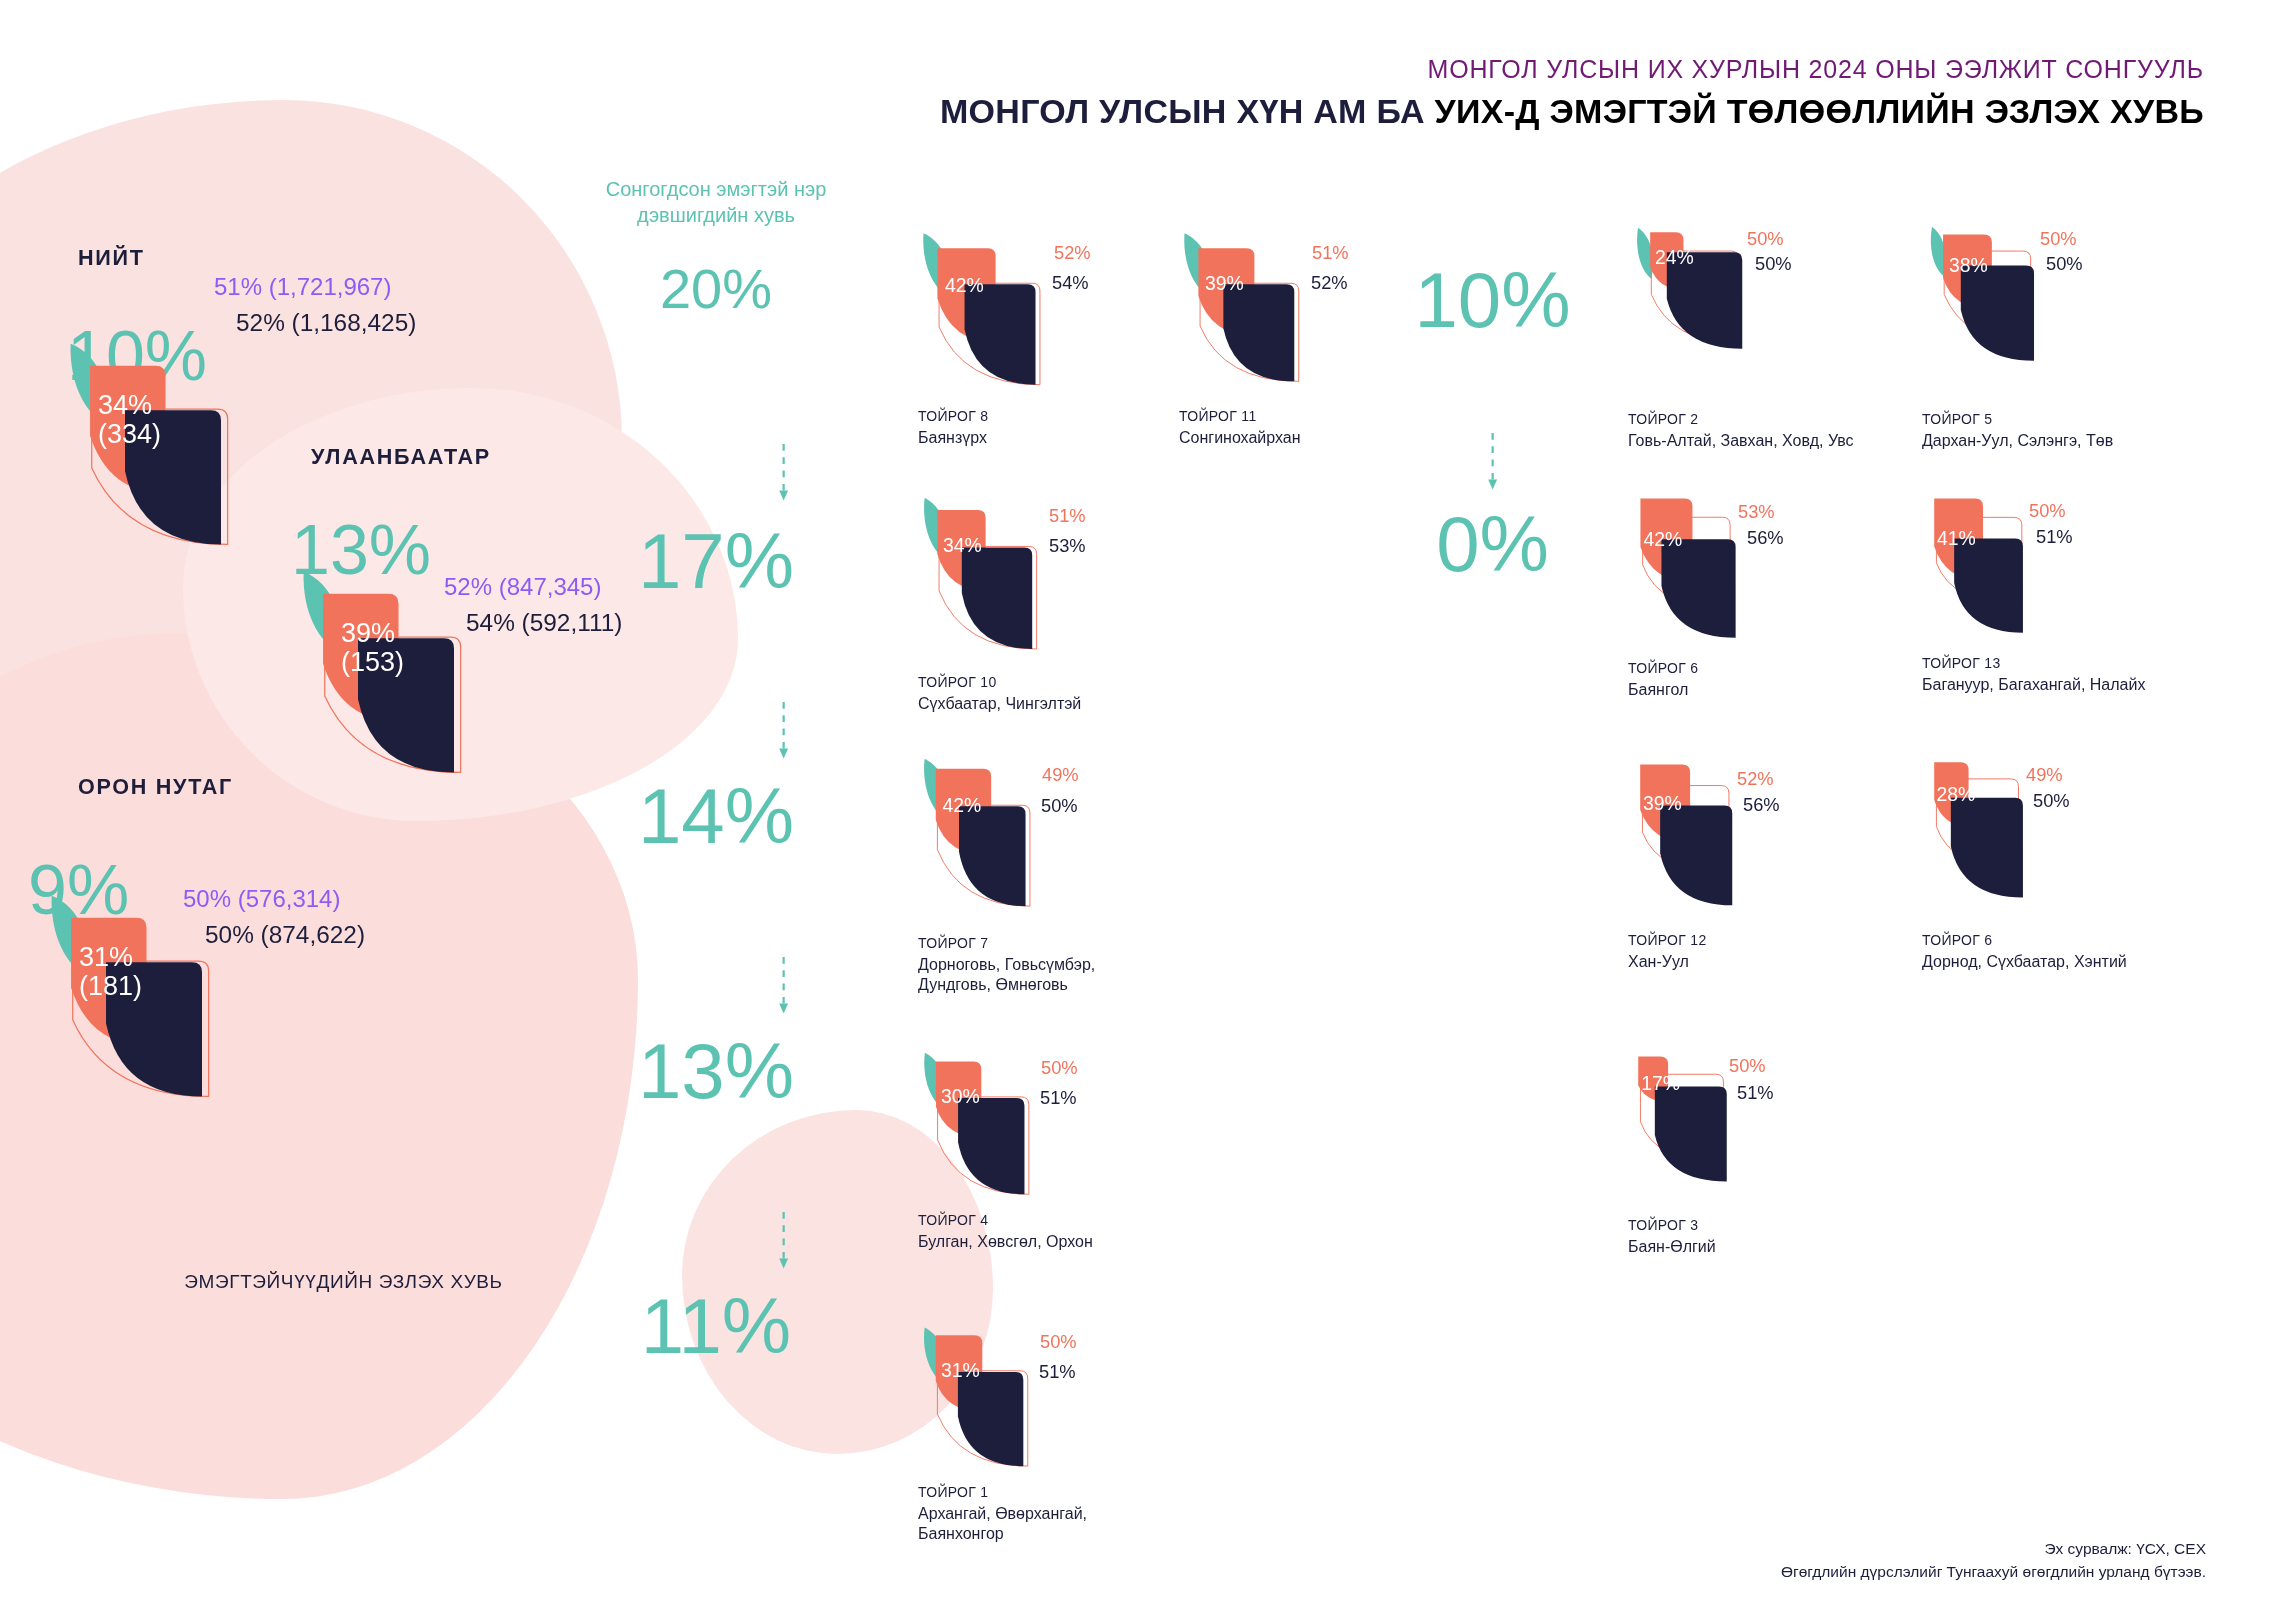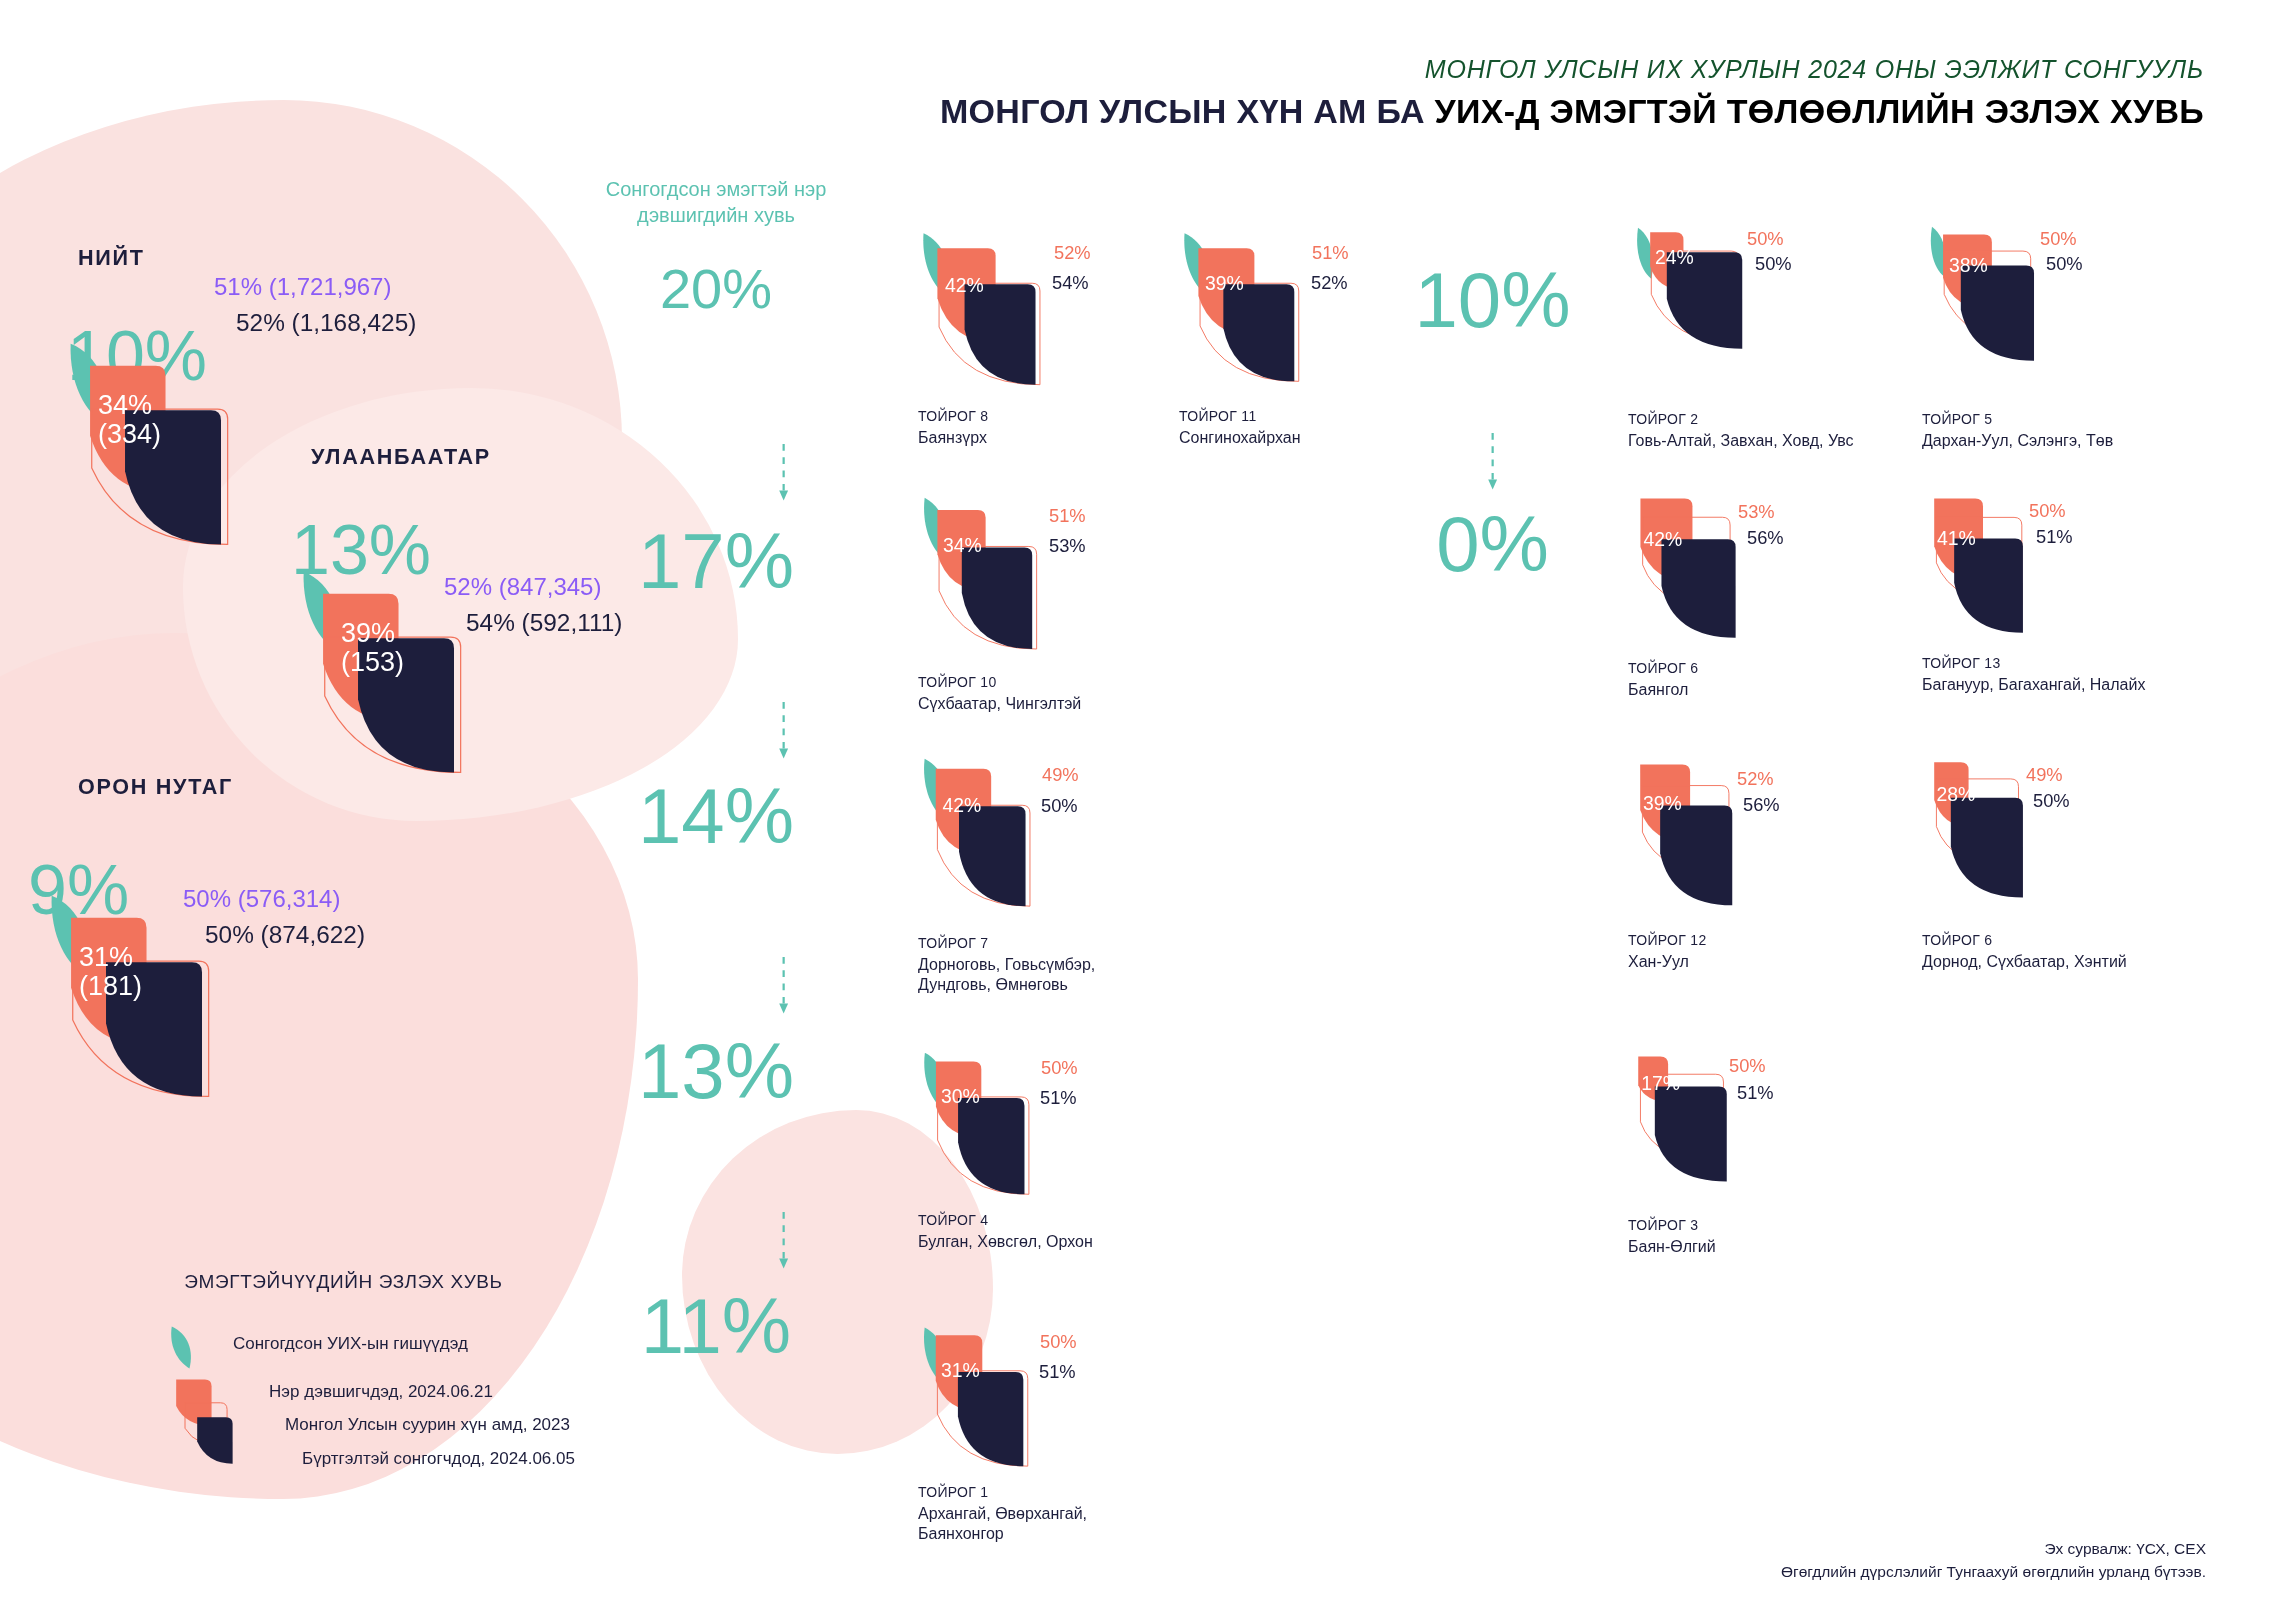--- a/index.html
+++ b/index.html
@@ -30,23 +30,22 @@
   }
   .blob-d {
     left:682px; top:1110px; width:311px; height:344px;
     background:#fbe3e1;
     border-radius:56% 44% 50% 50% / 48% 52% 48% 52%;
   }
 
   
   .header { position:absolute; right:69px; top:55px; text-align:right; }
   .kicker {
-    font-size:25px; letter-spacing:0.8px; font-weight:400; color:#14532d;
+    font-size:25px; letter-spacing:0.8px; font-weight:400; color:#701a75;
     white-space:nowrap;
-    font-style:italic;
   }
   .headline {
     margin-top:7.8px; font-size:34px; font-weight:bold; letter-spacing:0.3px;
     white-space:nowrap; color:#1d1e3c;
   }
   .headline .accent { color:#000000; }
 
   
   .panel { position:absolute; }
   .panel-label {
@@ -446,35 +445,19 @@
     <div class="d-pct-inner" style="left:13.3px; top:21px;">17%</div>
     <div class="d-pct-coral" style="left:101px; top:4.4px;">50%</div>
     <div class="d-pct-navy" style="left:109px; top:31px;">51%</div>
   </div>
   <div class="d-title">ТОЙРОГ 3</div>
   <div class="d-sub">Баян-Өлгий</div>
 </div>
 
 <div class="legend">
   <div class="legend-title">ЭМЭГТЭЙЧҮҮДИЙН ЭЗЛЭХ ХУВЬ</div>
-  <div class="legend-rows">
-    <svg style="position:absolute; left:0; top:0;" width="183" height="166" viewBox="0 0 330 300">
-
-      <path d="M10,8 C40,22 50,52 42,84 C20,70 5,44 10,8 Z" fill="#5cc2b1"></path>
-
-      <path d="M18,104 L70,104 Q82,104 82,116 L82,188 Q36,188 18,152 Z" fill="#f2735c"></path>
-
-      <path d="M34,146 L98,146 Q110,146 110,158 L110,226 Q54,226 34,192 Z" fill="none" stroke="#f2735c" stroke-width="1.8"></path>
-
-      <path d="M56,172 L108,172 Q120,172 120,184 L120,256 Q74,256 56,216 Z" fill="#1d1e3c"></path>
-    </svg>
-    <div class="legend-row" style="left:67px; top:12.2px;">Сонгогдсон УИХ-ын гишүүдэд</div>
-    <div class="legend-row" style="left:103px; top:60px;">Нэр дэвшигчдэд, 2024.06.21</div>
-    <div class="legend-row" style="left:119px; top:93px;">Монгол Улсын суурин хүн амд, 2023</div>
-    <div class="legend-row" style="left:136px; top:127px;">Бүртгэлтэй сонгогчдод, 2024.06.05</div>
-  </div>
 </div>
 
 <div class="footer">
   <div>Эх сурвалж: ҮСХ, СЕХ</div>
   <div>Өгөгдлийн дүрслэлийг Тунгаахуй өгөгдлийн урланд бүтээв.</div>
 </div>
 
 
 </body></html>

